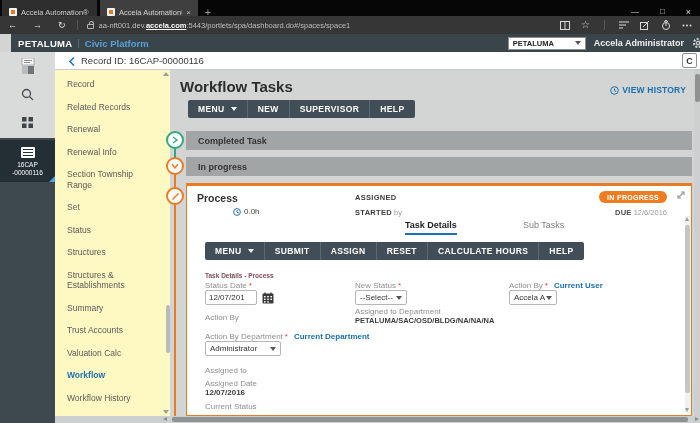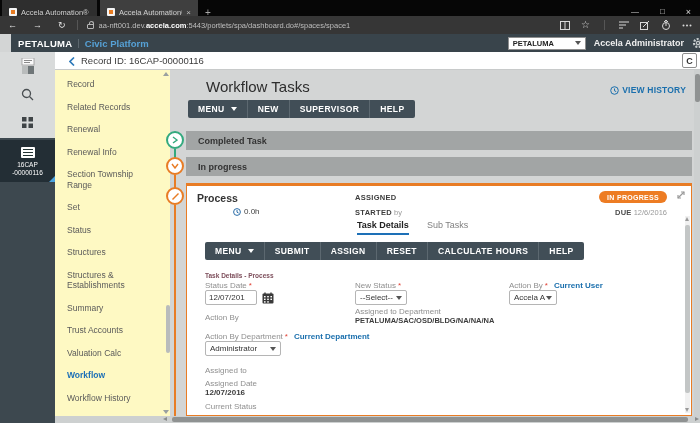--- a/index.html
+++ b/index.html
@@ -20,21 +20,21 @@
   .wincontrols{margin-left:auto;display:flex;align-items:center;gap:21px;padding-right:9px;color:#dcdcdc;}
   .wincontrols span{font-size:8px;line-height:16px;}
 
   
   .navbar{position:absolute;left:0;top:16px;width:700px;height:18px;background:#363636;display:flex;align-items:center;color:#d8d8d8;}
   .navbtn{font-size:9px;padding:0 8px;color:#e0e0e0;}
   .navdiv{width:1px;height:10px;background:#565656;margin:0 3px;}
   .lock{width:7px;height:5px;border:1px solid #b5b5b5;border-radius:1px;position:relative;margin:2px 5px 0 6px;flex:none;}
   .lock::before{content:'';position:absolute;left:1px;top:-4px;width:3px;height:3px;border:1px solid #b5b5b5;border-bottom:none;border-radius:3px 3px 0 0;}
   .url{font-size:7.5px;color:#bdbdbd;white-space:nowrap;overflow:hidden;flex:1;}
-  .url b{color:#fff;}
+  .url b{color:#fff;text-decoration:underline;}
   .navicons{display:flex;align-items:center;gap:11px;margin-left:auto;padding-right:8px;}
   .navicons svg{display:block;}
   .navicons .star{font-size:10px;color:#d8d8d8;line-height:1;}
 
   
   .appheader{position:absolute;left:0;top:34px;width:700px;height:18px;background:#39444b;display:flex;align-items:center;padding:0 7px;margin-left:11px;}
   .brand{color:#fff;font-weight:bold;font-size:9.5px;letter-spacing:.3px;}
   .brandsep{color:#6b767d;font-size:9px;margin:0 5px;}
   .product{color:#56a1d6;font-weight:bold;font-size:9.5px;}
   .hright{margin-left:auto;display:flex;align-items:center;gap:8px;}
@@ -64,21 +64,21 @@
   .sidebar{position:absolute;left:55px;top:70px;width:115px;height:346px;background:#fef9c3;overflow:hidden;}
   .sidebar ul{list-style:none;margin:0;padding:3px 0 0 0;}
   .sidebar li{padding:6px 14px 6px 12px;font-size:8.5px;line-height:10.5px;color:#5a5a5a;cursor:pointer;}
   .sidebar li.active{color:#1d70b7;font-weight:bold;}
   .sb-up{position:absolute;right:1px;top:2px;width:0;height:0;border-left:3px solid transparent;border-right:3px solid transparent;border-bottom:4px solid #9aa0a0;}
   .sb-thumb{position:absolute;right:0;top:235px;width:4px;height:48px;background:#b9bcbc;border-radius:2px;}
   .sb-down{position:absolute;right:1px;bottom:2px;width:0;height:0;border-left:3px solid transparent;border-right:3px solid transparent;border-top:4px solid #9aa0a0;}
 
   
   .main{position:absolute;left:170px;top:70px;width:524px;height:346px;background:#d3d5d5;}
-  .pagetitle{position:absolute;left:36px;top:8px;font-size:15px;font-weight:normal;color:#2d2d2d;}
+  .pagetitle{position:absolute;left:10px;top:8px;font-size:15px;font-weight:bold;color:#2d2d2d;}
   .viewhistory{position:absolute;right:8px;top:15px;display:flex;align-items:center;gap:3px;color:#1a6fad;font-size:8.5px;font-weight:bold;letter-spacing:.2px;cursor:pointer;}
   .btnbar{display:flex;}
   .btn{background:#414e57;color:#fff;font-size:8.5px;font-weight:bold;letter-spacing:.4px;padding:0 10px;height:18px;display:flex;align-items:center;gap:6px;border-right:1px solid #5c6870;cursor:pointer;white-space:nowrap;}
   .btn:first-child{border-radius:2px 0 0 2px;}
   .btn:last-child{border-right:none;border-radius:0 2px 2px 0;}
   .toolbar1{position:absolute;left:18px;top:30px;}
 
   .accordion{position:absolute;left:16px;width:506px;height:19px;background:#a2a5a5;display:flex;align-items:center;padding-left:12px;font-size:9px;font-weight:bold;color:#333;cursor:pointer;}
   .acc1{top:61px;}
   .acc2{top:87px;}
@@ -98,21 +98,21 @@
   .p-title{position:absolute;left:10px;top:6px;font-size:10.5px;font-weight:bold;color:#333;}
   .p-hours{position:absolute;left:10px;top:21px;display:flex;align-items:center;gap:3px;font-size:8px;color:#444;margin-left:36px;}
   .p-assigned{position:absolute;left:168px;top:7px;font-size:7.5px;font-weight:bold;color:#3c3c3c;letter-spacing:.3px;}
   .p-started{position:absolute;left:168px;top:22px;font-size:7.5px;color:#9a9a9a;}
   .p-started b{color:#3c3c3c;letter-spacing:.3px;}
   .badge{position:absolute;right:24px;top:5px;background:#ed7c23;color:#fff;font-size:7px;font-weight:bold;letter-spacing:.3px;padding:2.5px 8px;border-radius:8px;}
   .p-due{position:absolute;right:24px;top:22px;font-size:7.5px;color:#9a9a9a;}
   .p-due b{color:#4a4a4a;letter-spacing:.2px;}
   .p-expand{position:absolute;right:5px;top:4px;}
   .p-tabs{position:absolute;left:170px;top:34px;display:flex;gap:18px;}
-  .ptab{font-size:9px;color:#808080;padding-bottom:3px;cursor:pointer;}
+  .ptab{font-size:9px;color:#808080;padding-bottom:3px;cursor:pointer;margin-left:48px;}
   .ptab.active{color:#222;font-weight:bold;border-bottom:2px solid #1d70b7;}
   .toolbar2{position:absolute;left:18px;top:56px;}
 
   .f-label{font-size:8px;color:#8f8f8f;}
   .req{color:#e04438;font-size:8px;margin-left:2px;}
   .f-link{color:#1a6fad;font-weight:bold;font-size:8px;margin-left:6px;cursor:pointer;}
   .f-value{font-size:8px;color:#3d3d3d;font-weight:bold;}
   .sectionlabel{position:absolute;left:18px;top:86px;font-size:6.5px;font-weight:bold;color:#7d4e5b;}
   .fl-sd{position:absolute;left:18px;top:95px;}
   .fl-ns{position:absolute;left:168px;top:95px;}

